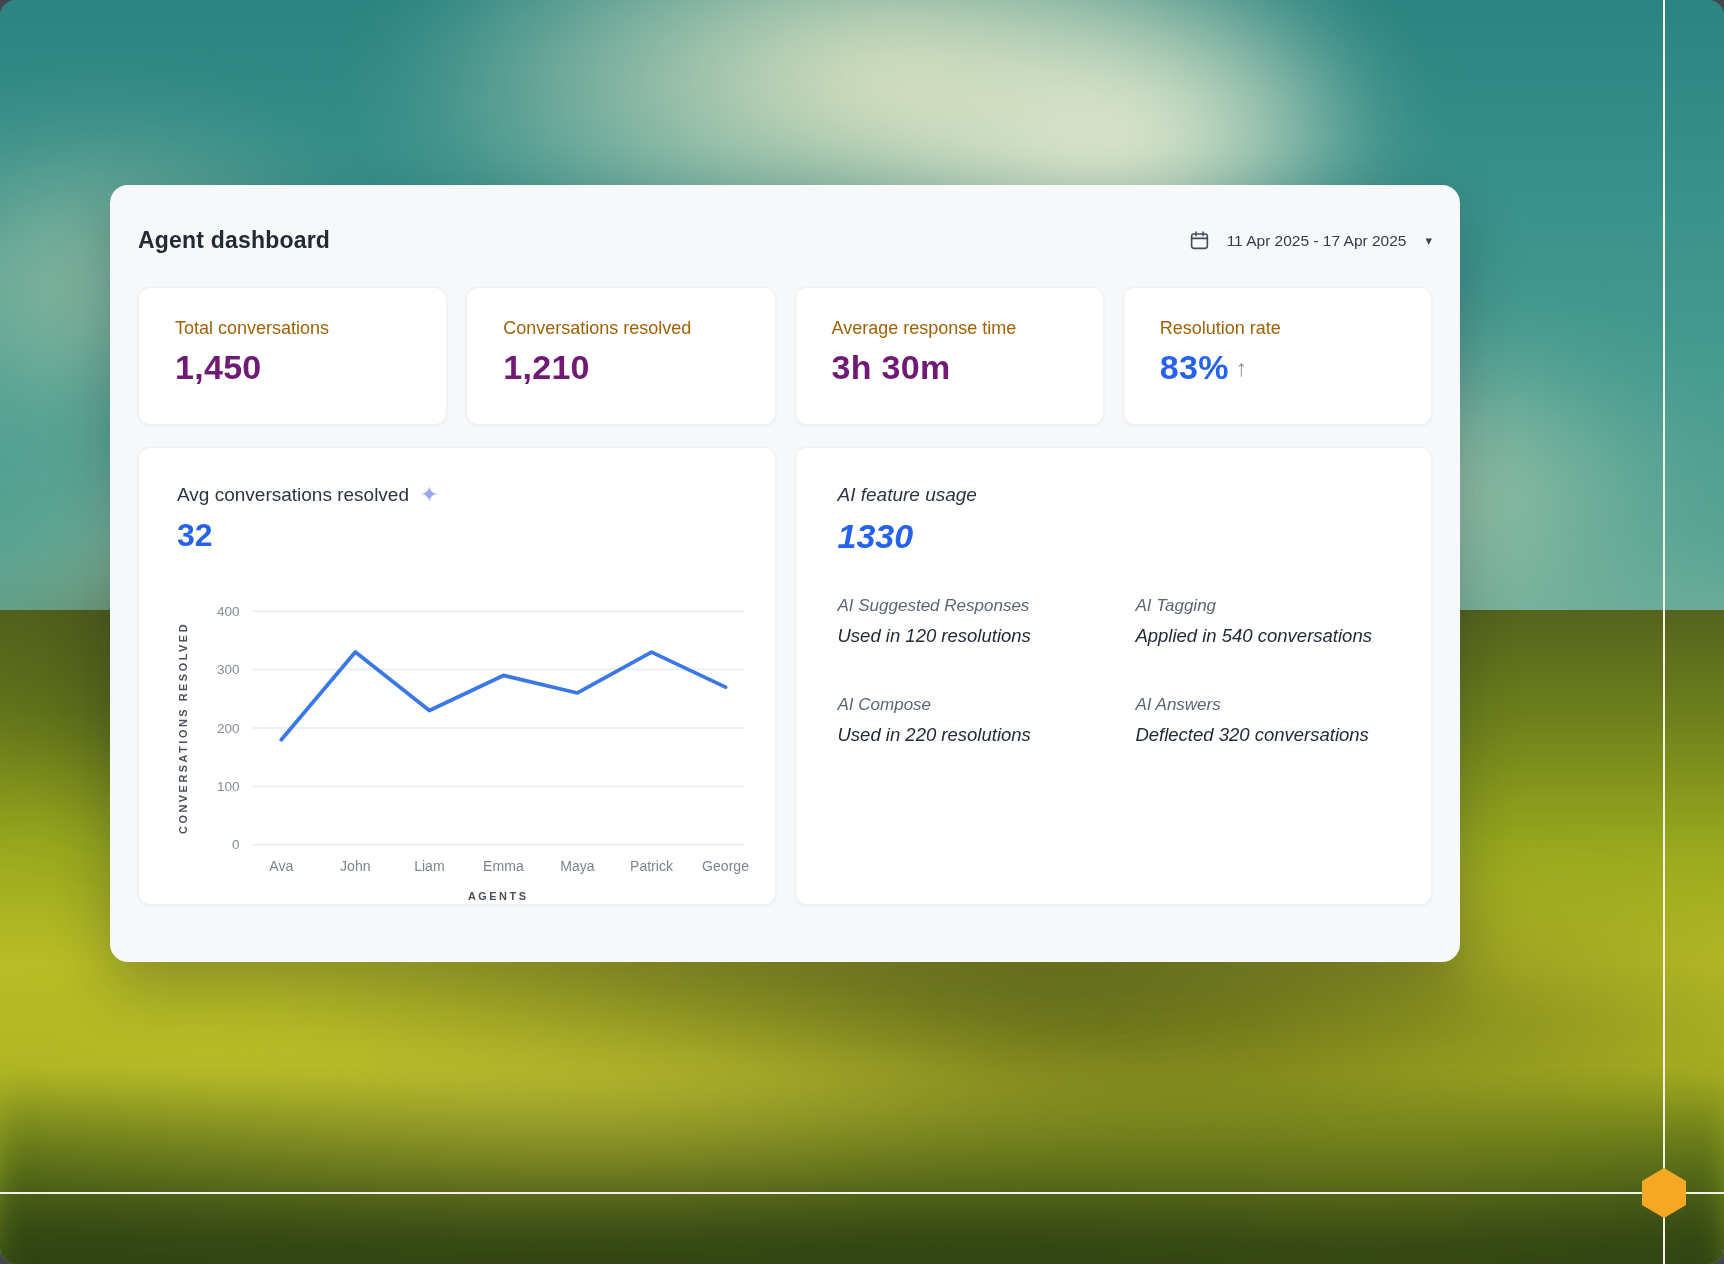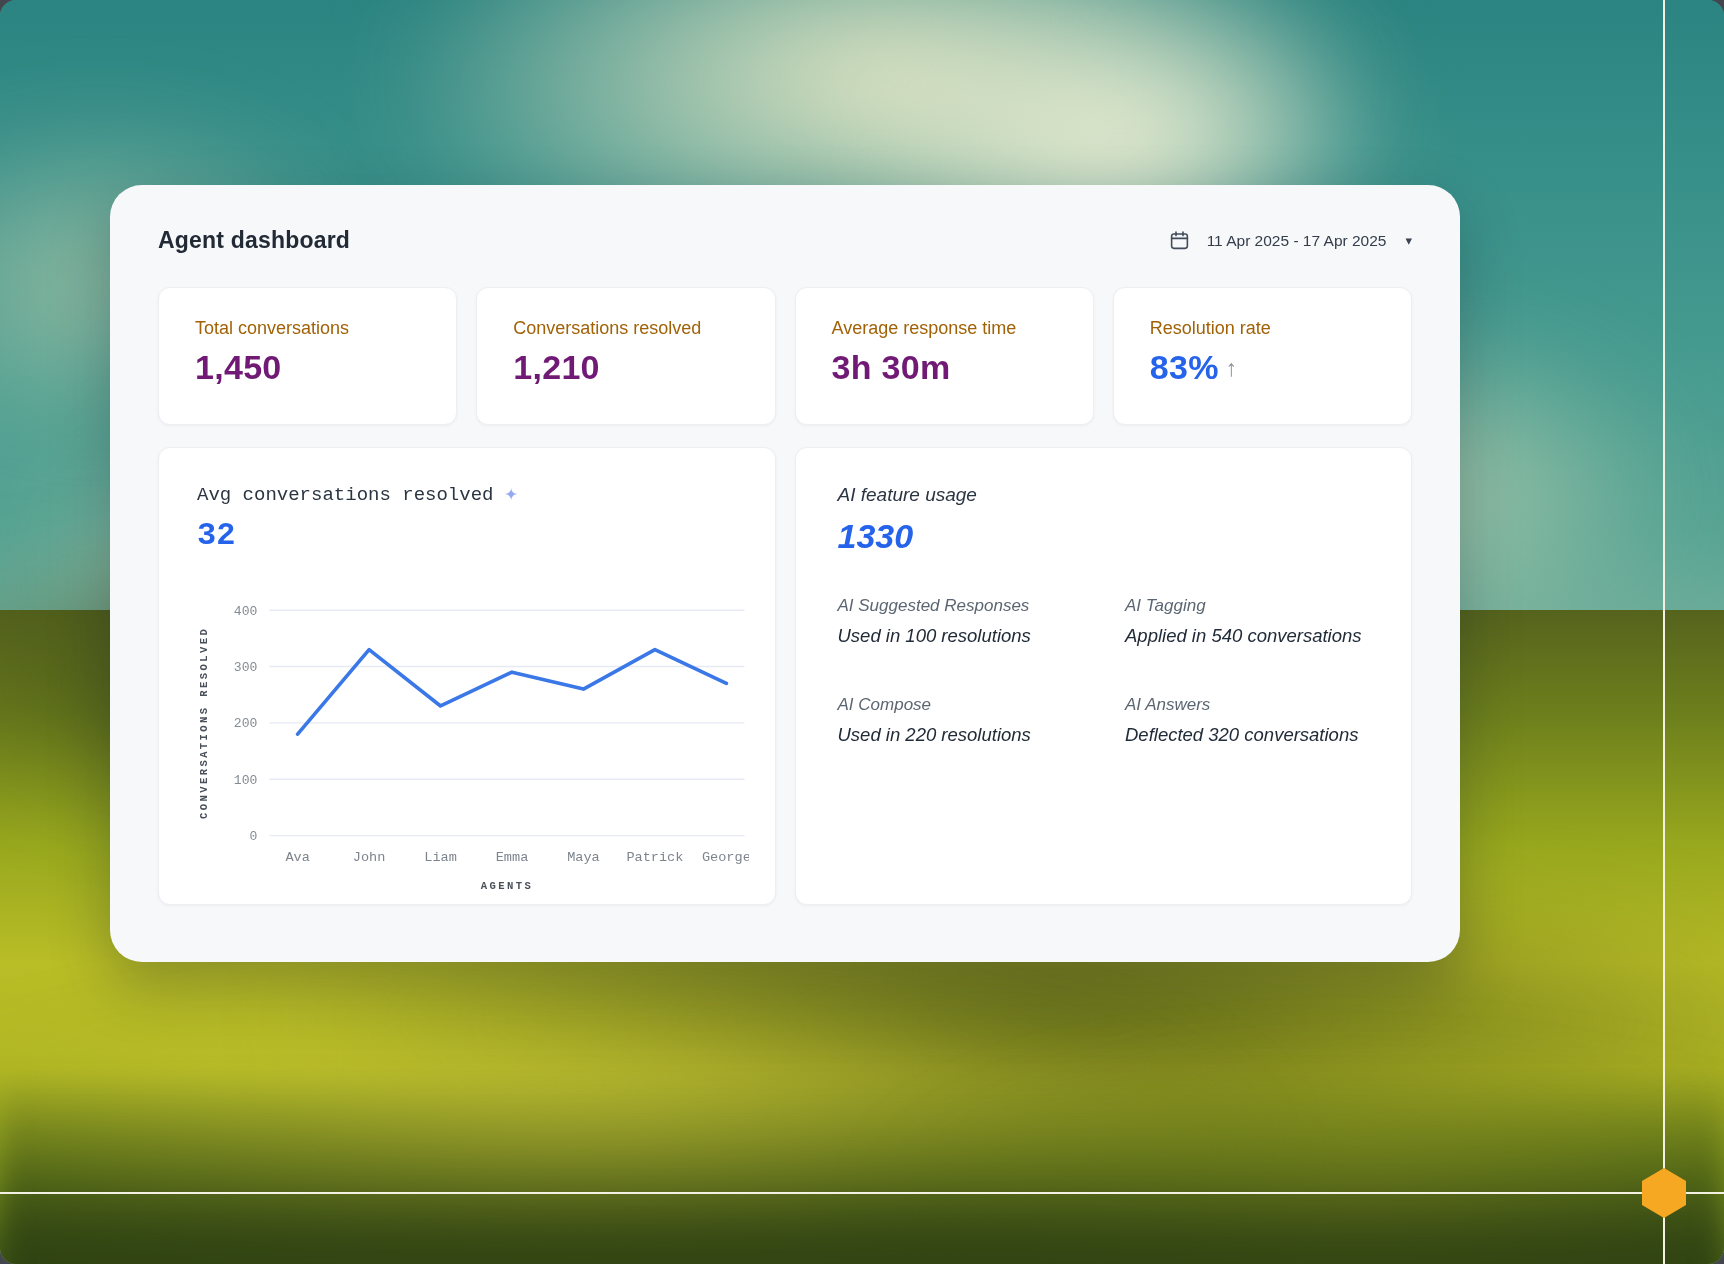--- a/index.html
+++ b/index.html
@@ -37,36 +37,36 @@
   .bright2{left:880px;top:1080px;width:960px;height:260px;background:radial-gradient(closest-side,rgba(199,197,46,.75),rgba(199,197,46,0));}
   .bottomdark{position:absolute;left:0;right:0;bottom:-40px;height:230px;
     background:linear-gradient(180deg,rgba(47,67,19,0) 0%,rgba(45,64,18,.9) 75%);filter:blur(14px);}
   
   .frame-v{position:absolute;top:0;bottom:0;left:1663px;width:2px;background:var(--frame-line);z-index:2;}
   .frame-h{position:absolute;left:0;right:0;top:1192px;height:2px;background:var(--frame-line);z-index:2;}
   .hexagon{position:absolute;left:1642px;top:1168px;width:44px;height:50px;background:var(--hex-orange);z-index:2;
     clip-path:polygon(50% 0,100% 26%,100% 74%,50% 100%,0 74%,0 26%);}
   
   .panel{position:absolute;left:110px;top:185px;width:1350px;height:777px;z-index:3;
-    background:#f7f8fa;border-radius:32px;padding:42px 48px;
+    background:#f7f8fa;border-radius:18px;padding:42px 28px;
     box-shadow:0 24px 60px rgba(15,25,38,.28);}
   .panel-header{display:flex;justify-content:space-between;align-items:center;}
   .page-title{font-size:23px;font-weight:700;color:#222a36;letter-spacing:.2px;}
   .date-control{display:flex;align-items:center;gap:17px;color:#333d4b;font-size:15.5px;font-weight:500;cursor:pointer;}
   .caret{font-size:13px;color:#3b4450;margin-left:2px;}
   .stats-grid{display:grid;grid-template-columns:repeat(4,1fr);gap:19px;margin-top:33px;}
   .card{background:#ffffff;border:1px solid #edeff3;border-radius:12px;box-shadow:0 1px 3px rgba(23,34,52,.05);}
   .stat-card{height:138px;padding:30px 36px;}
   .stat-label{font-size:18px;color:#a16207;font-weight:500;}
   .stat-value{margin-top:9px;font-size:34px;font-weight:700;color:#701a75;letter-spacing:.3px;}
   .stat-value.accent{color:var(--accent);}
   .trend{color:#8b93a0;font-size:23px;font-weight:700;margin-left:7px;vertical-align:3px;}
   .main-grid{display:grid;grid-template-columns:1fr 1fr;gap:19px;margin-top:22px;}
   .big-card{height:458px;}
-  .chart-card{padding:36px 26px 18px 38px;font-family:Liberation Mono, monospace;}
+  .chart-card{padding:36px 26px 18px 38px;}
   .card-title-row{display:flex;align-items:center;}
   .card-title{font-size:19px;color:#2b3542;font-weight:500;}
   .sparkle{color:#95a9f2;font-size:22px;margin-left:11px;line-height:1;}
   .big-value{margin-top:11px;font-size:32px;font-weight:700;color:var(--accent);}
   .chart-wrap{margin-top:28px;}
   .chart-wrap svg{width:100%;height:auto;display:block;}
   .ai-card{padding:36px 42px;font-style:italic;}
   .ai-value{margin-top:11px;font-size:34px;font-weight:700;color:var(--accent);}
   .features{margin-top:40px;display:grid;grid-template-columns:1.08fr 1fr;row-gap:48px;column-gap:24px;}
   .f-name{font-size:17px;color:#5b6672;font-weight:500;}
@@ -166,21 +166,21 @@
             </svg>
         </div>
       </div>
 
       <div class="card big-card ai-card">
         <div class="card-title">AI feature usage</div>
         <div class="ai-value big-value">1330</div>
         <div class="features">
           <div>
             <div class="f-name">AI Suggested Responses</div>
-            <div class="f-detail">Used in 100 resolutions</div>
+            <div class="f-detail">Used in 120 resolutions</div>
           </div>
           <div>
             <div class="f-name">AI Tagging</div>
             <div class="f-detail">Applied in 540 conversations</div>
           </div>
           <div>
             <div class="f-name">AI Compose</div>
             <div class="f-detail">Used in 220 resolutions</div>
           </div>
           <div>

